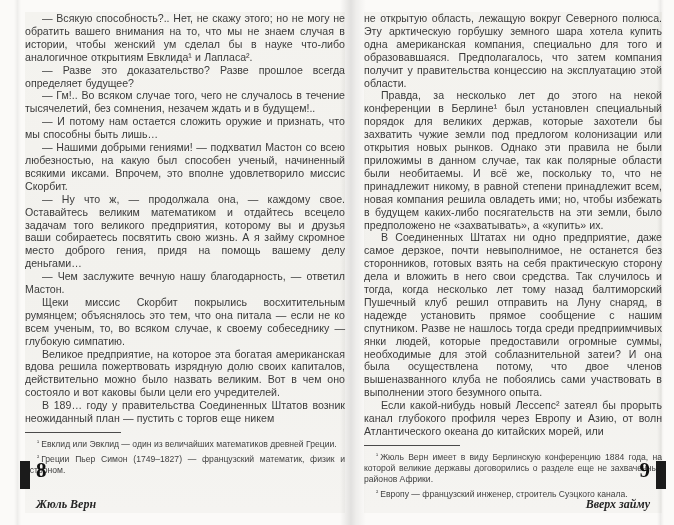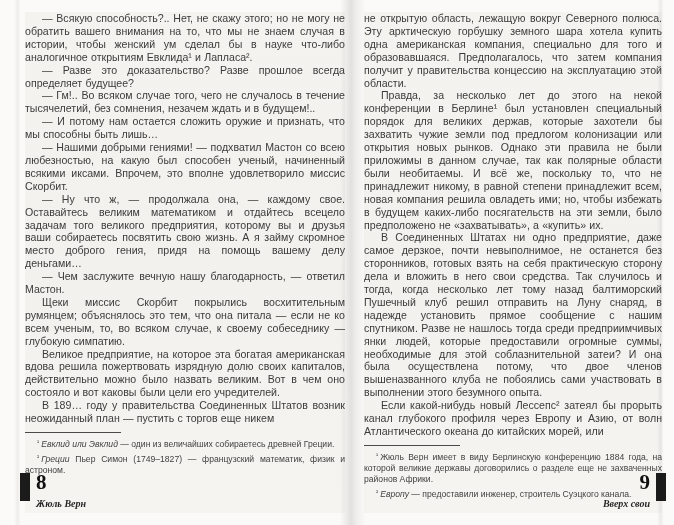--- a/index.html
+++ b/index.html
@@ -51,21 +51,21 @@
     text-indent: 12px;
     margin: 0 0 2px 0;
     text-align: justify;
     color: #424242;
   }
   .fn .fn-marker {
     font-size: 6.5px;
     vertical-align: 3px;
     margin-right: 2px;
   }
-  .fn .fn-term { font-style: italic; }
+  .fn .fn-term { }
 
   
   .page-footer {
     position: absolute;
     bottom: 2px;
     display: flex;
     align-items: flex-start;
   }
   .footer-left  { left: -5px; }
   .footer-right { right: -4px; }
@@ -82,23 +82,23 @@
     font-family: "Liberation Serif", serif;
     font-weight: bold;
     font-size: 21px;
     line-height: 19px;
     color: #101010;
   }
   .running-title {
     font-family: "Liberation Serif", serif;
     font-style: italic;
     font-weight: bold;
-    font-size: 10px;
+    font-size: 12px;
     color: #262626;
-    margin-top: 6px;
+    margin-top: 18px;
     white-space: nowrap;
   }
 
   
   .gutter-shadow {
     position: absolute;
     left: 340px; top: 0;
     width: 26px; height: 525px;
     background: linear-gradient(to right,
       rgba(0,0,0,0) 0%,
@@ -142,21 +142,21 @@
       <p>— Нашими добрыми гениями! — подхватил Мастон со всею любезностью, на какую был способен ученый, начиненный всякими иксами. Впрочем, это вполне удовлетворило миссис Скорбит.</p>
       <p>— Ну что ж, — продолжала она, — каждому свое. Оставайтесь великим математиком и отдайтесь всецело задачам того великого предприятия, которому вы и друзья ваши собираетесь посвятить свою жизнь. А я займу скромное место доброго гения, придя на помощь вашему делу деньгами…</p>
       <p>— Чем заслужите вечную нашу благодарность, — ответил Мастон.</p>
       <p>Щеки миссис Скорбит покрылись восхитительным румянцем; объяснялось это тем, что она питала — если не ко всем ученым, то, во всяком случае, к своему собеседнику — глубокую симпатию.</p>
       <p>Великое предприятие, на которое эта богатая американская вдова решила пожертвовать изрядную долю своих капиталов, действительно можно было назвать великим. Вот в чем оно состояло и вот каковы были цели его учредителей.</p>
       <p>В 189… году у правительства Соединенных Штатов возник неожиданный план — пустить с торгов еще никем</p>
     </div>
 
     <div class="footnote-rule"></div>
     <div class="footnotes">
-      <p class="fn"><span class="fn-marker">¹</span><span class="fn-term">Евклид или Эвклид</span><span> — один из величайших собираетесь древней Греции.</span></p>
+      <p class="fn"><span class="fn-marker">¹</span><span class="fn-term">Евклид или Эвклид</span><span> — один из величайших математиков древней Греции.</span></p>
       <p class="fn"><span class="fn-marker">²</span><span class="fn-term">Греции</span><span> Пьер Симон (1749–1827) — французский математик, физик и астроном.</span></p>
     </div>
 
     <div class="page-footer footer-left">
       <div class="footer-bar"></div>
       <div class="num-col">
         <div class="page-num">8</div>
         <div class="running-title">Жюль Верн</div>
       </div>
     </div>
@@ -166,27 +166,27 @@
     <div class="text-block">
       <p class="no-indent">не открытую область, лежащую вокруг Северного полюса. Эту арктическую горбушку земного шара хотела купить одна американская компания, специально для того и образовавшаяся. Предполагалось, что затем компания получит у правительства концессию на эксплуатацию этой области.</p>
       <p>Правда, за несколько лет до этого на некой конференции в Берлине¹ был установлен специальный порядок для великих держав, которые захотели бы захватить чужие земли под предлогом колонизации или открытия новых рынков. Однако эти правила не были приложимы в данном случае, так как полярные области были необитаемы. И всё же, поскольку то, что не принадлежит никому, в равной степени принадлежит всем, новая компания решила овладеть ими; но, чтобы избежать в будущем каких-либо посягательств на эти земли, было предположено не «захватывать», а «купить» их.</p>
       <p>В Соединенных Штатах ни одно предприятие, даже самое дерзкое, почти невыполнимое, не останется без сторонников, готовых взять на себя практическую сторону дела и вложить в него свои средства. Так случилось и тогда, когда несколько лет тому назад балтиморский Пушечный клуб решил отправить на Луну снаряд, в надежде установить прямое сообщение с нашим спутником. Разве не нашлось тогда среди предприимчивых янки людей, которые предоставили огромные суммы, необходимые для этой соблазнительной затеи? И она была осуществлена потому, что двое членов вышеназванного клуба не побоялись сами участвовать в выполнении этого безумного опыта.</p>
       <p>Если какой-нибудь новый Лессепс² затеял бы прорыть канал глубокого профиля через Европу и Азию, от волн Атлантического океана до китайских морей, или</p>
     </div>
 
     <div class="footnote-rule"></div>
     <div class="footnotes">
       <p class="fn"><span class="fn-marker">¹</span><span class="fn-term"></span><span>Жюль Верн имеет в виду Берлинскую конференцию 1884 года, на которой великие державы договорились о разделе еще не захваченных районов Африки.</span></p>
-      <p class="fn"><span class="fn-marker">²</span><span class="fn-term">Европу</span><span> — предоставили инженер, строитель Суэцкого канала.</span></p>
+      <p class="fn"><span class="fn-marker">²</span><span class="fn-term">Европу</span><span> — французский инженер, строитель Суэцкого канала.</span></p>
     </div>
 
     <div class="page-footer footer-right">
       <div class="num-col">
         <div class="page-num">9</div>
-        <div class="running-title">Вверх свои</div>
+        <div class="running-title">Вверх займу</div>
       </div>
       <div class="footer-bar"></div>
     </div>
   </section>
 
   <div class="gutter-shadow"></div>
   <div class="right-edge-shadow"></div>
   <div class="left-edge-shadow"></div>
 
 </div>

